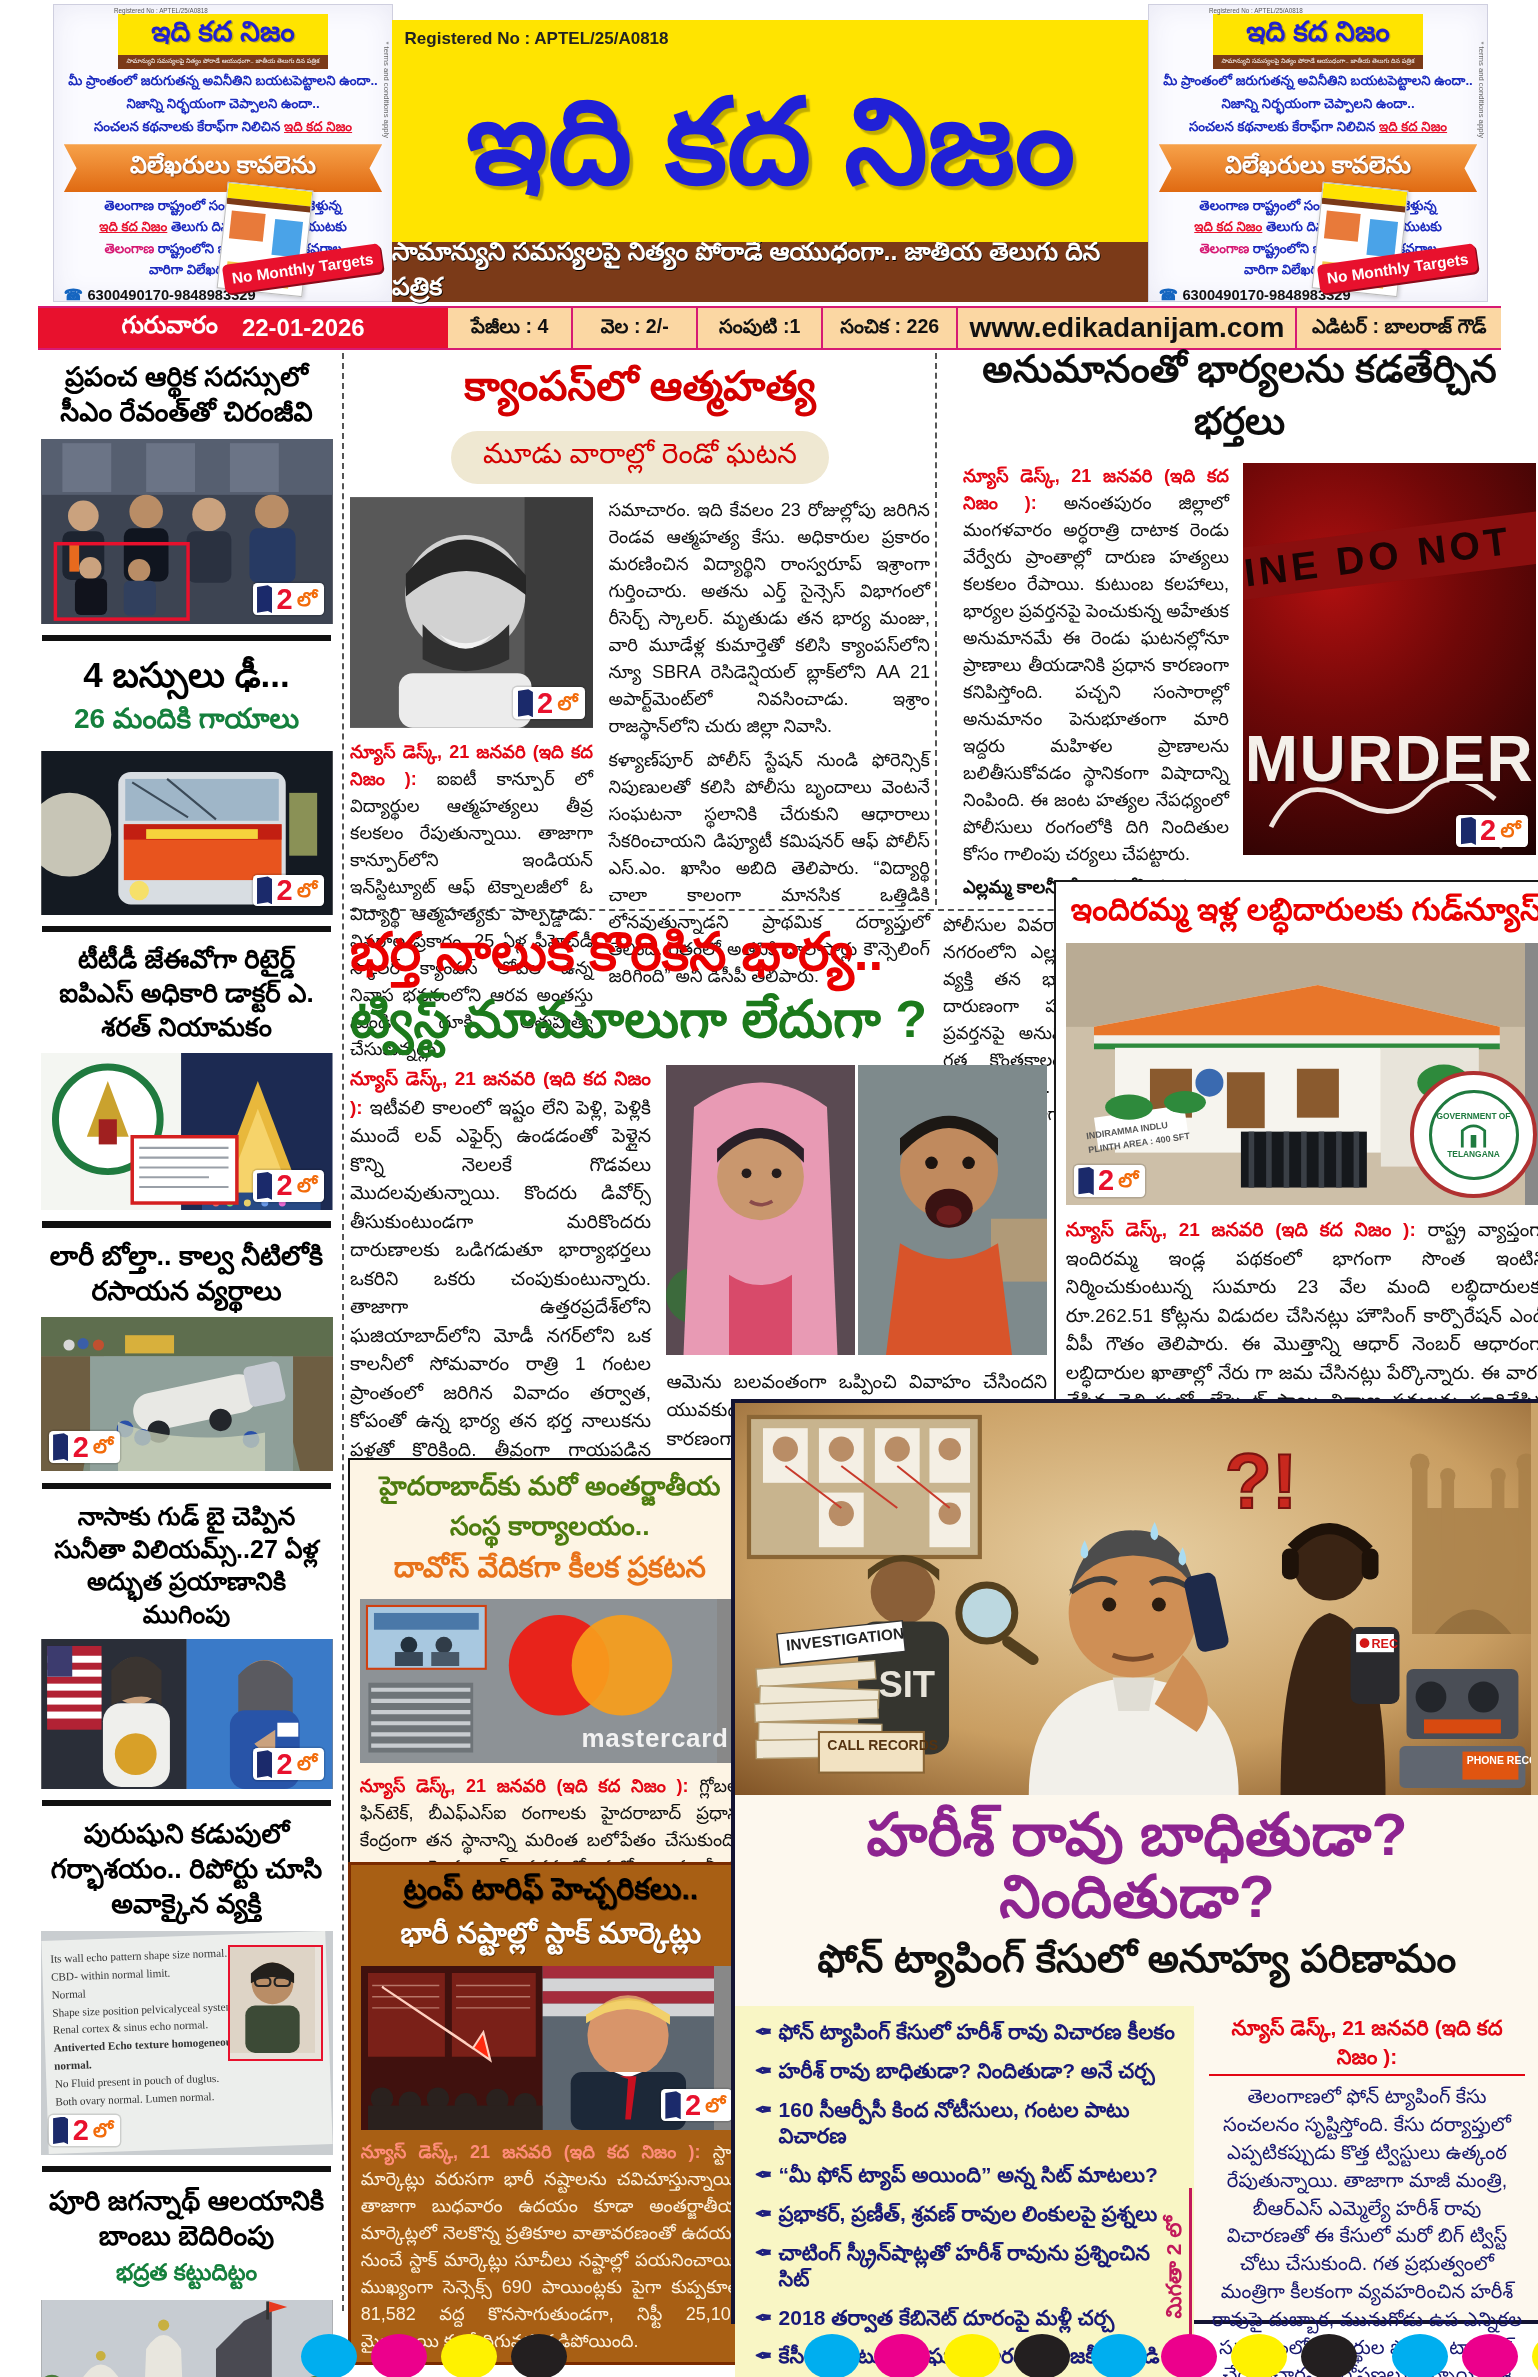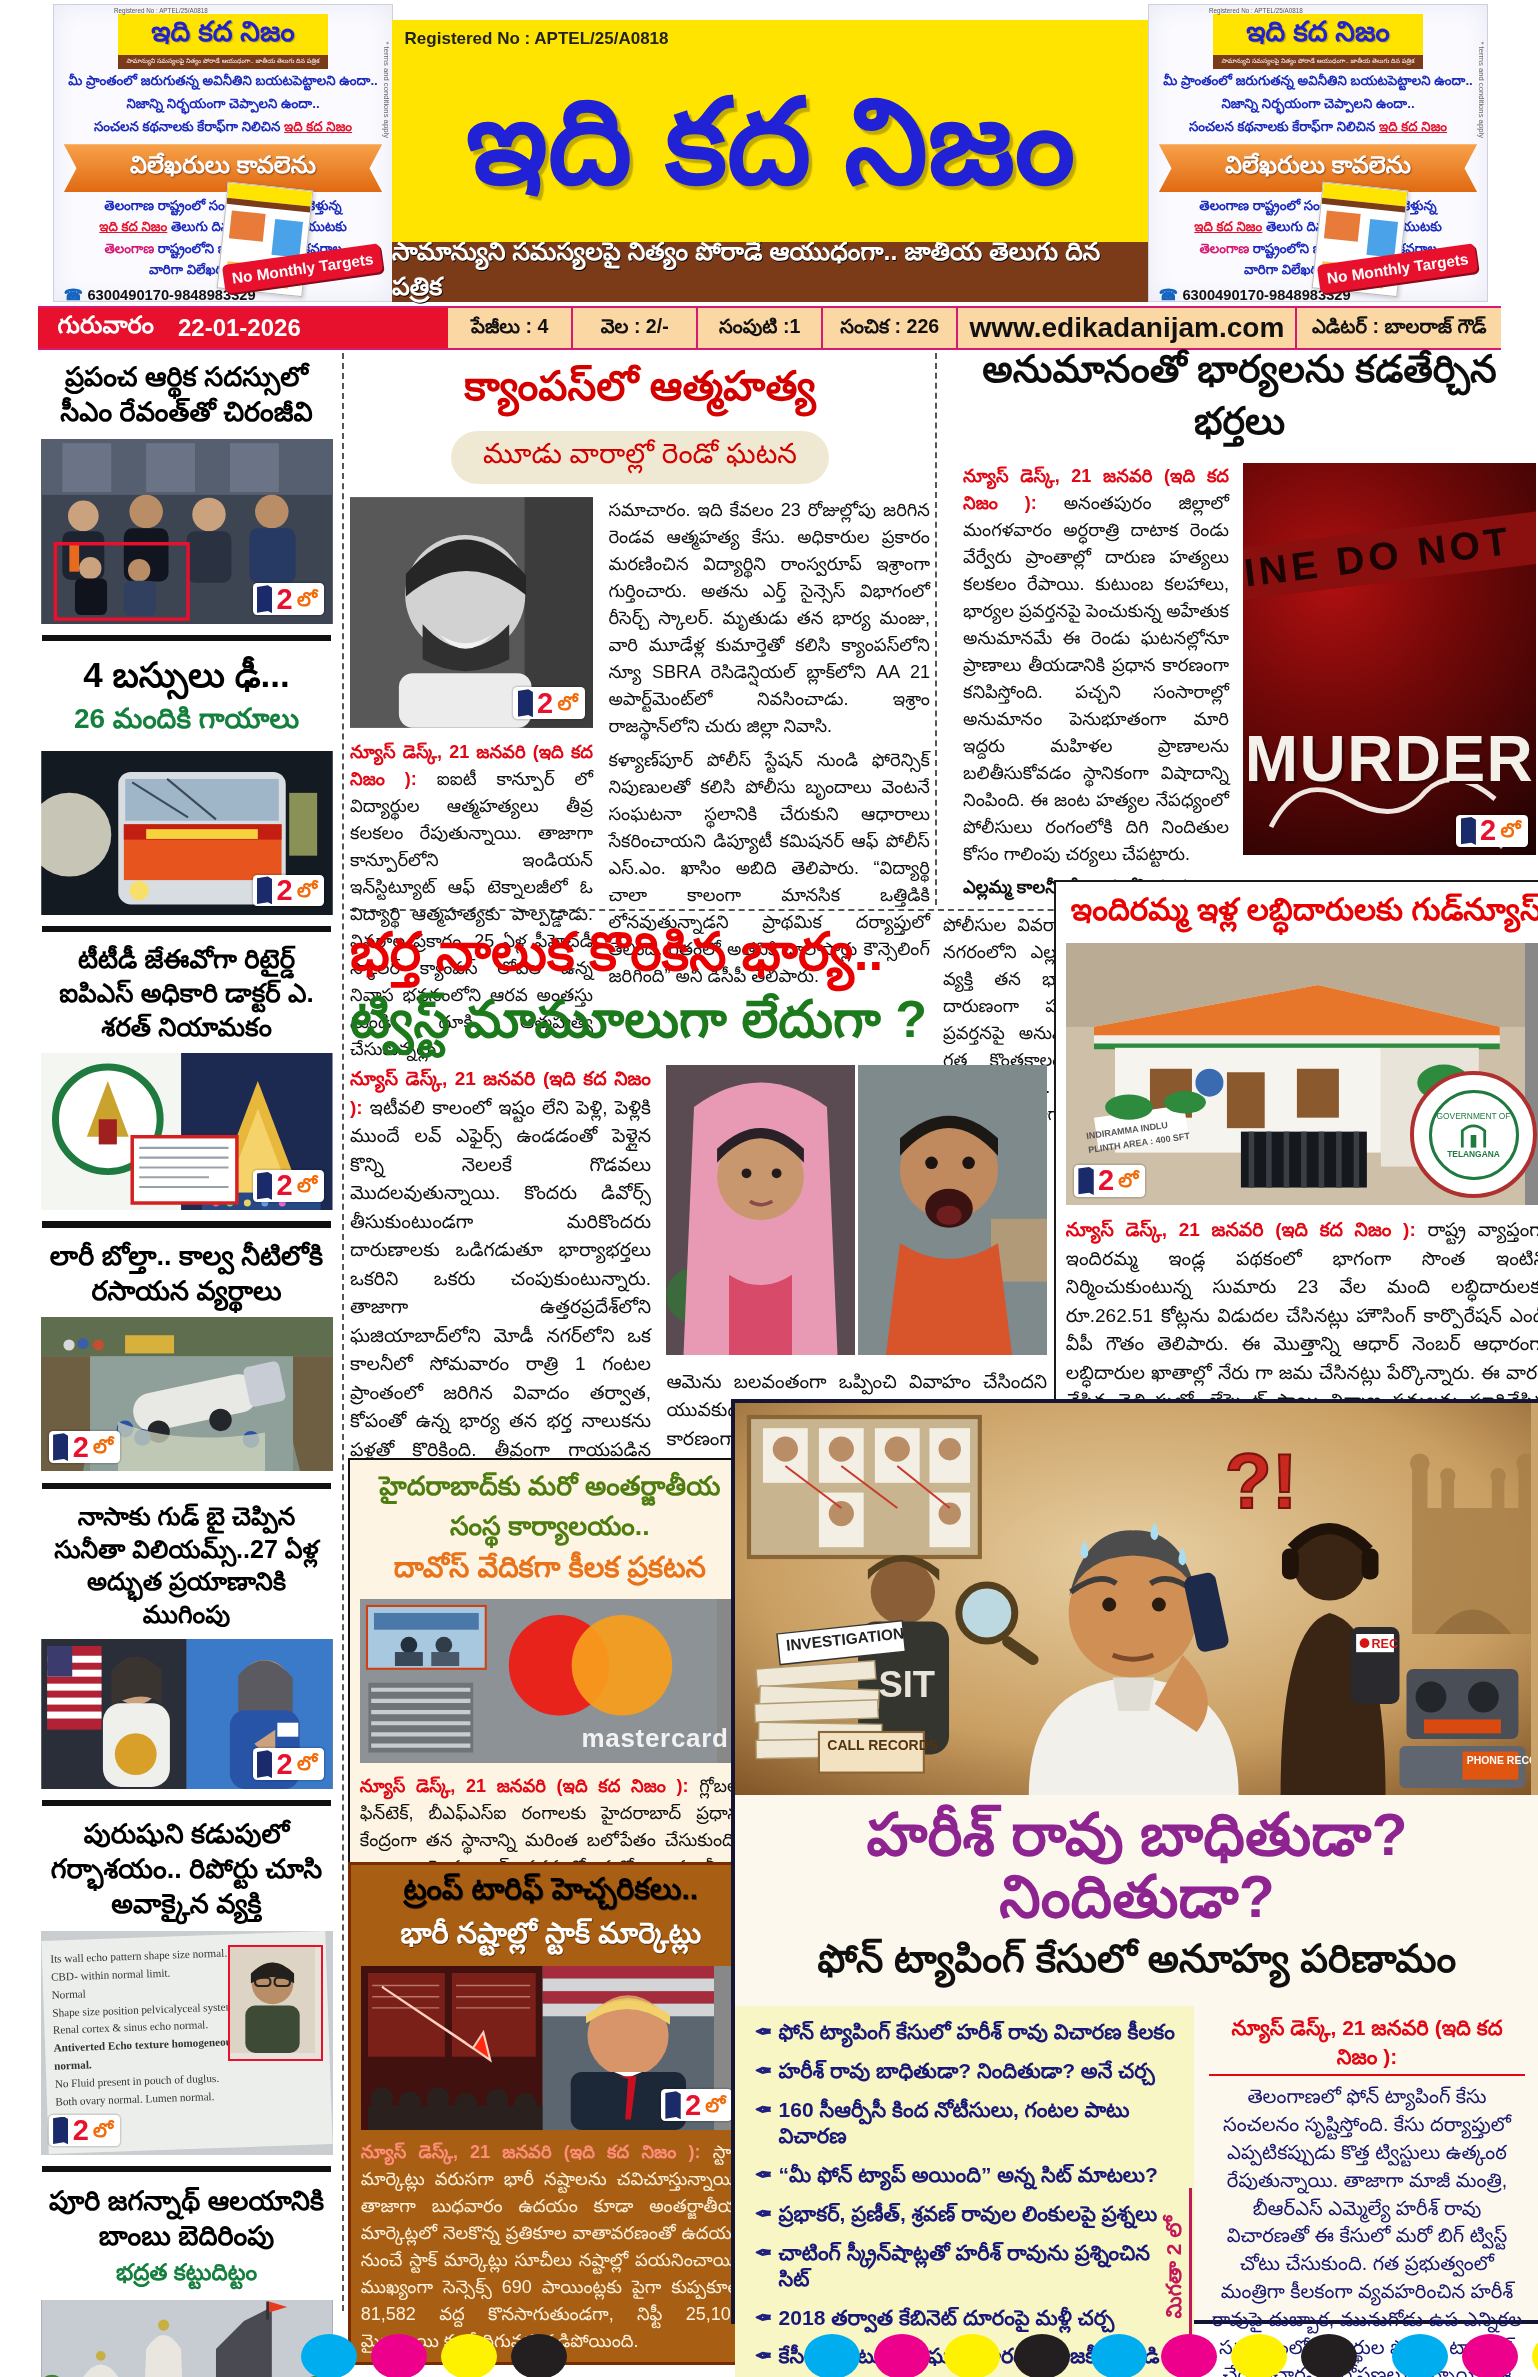--- a/index.html
+++ b/index.html
@@ -45,21 +45,21 @@
   .mast-reg{position:absolute;left:12.6px;top:9.8px;font-size:17px;color:#222;font-weight:bold;}
   .mast-title{position:absolute;left:0;right:0;top:62px;text-align:center;color:#2121d6;
     font-size:119px;font-weight:900;line-height:1;text-shadow:3.5px 4.2px 1.4px #00000040;}
   .mast-strip{height:60px;background:#7b3a18;color:#fff;display:flex;align-items:center;justify-content:center;
     font-size:25px;font-weight:bold;text-shadow:0.7px 0.7px 0 #000;}
 
   
   .datebar{left:38px;top:306px;width:1463px;height:40px;background:#fbd7a3;display:flex;align-items:stretch;
     border-top:2.1px solid #d61a74;border-bottom:2.1px solid #d61a74;}
   .db-red{background:#e8112d;color:#fff;font-weight:900;font-size:24px;display:flex;align-items:center;
-    gap:24px;padding:0 19.6px;width:371px;}
+    gap:24px;padding:0 19.6px;width:371px;justify-content:center;}
   .db-item{display:flex;align-items:center;justify-content:center;color:#111;font-weight:900;
     font-size:19.6px;border-right:2.1px solid #d61a74;padding:0 11.2px;}
   .db-site{font-size:28px;}
   .db-item:last-child{border-right:none;}
 
   
   .ph{position:relative;overflow:hidden;background:#888;}
   .b2lo{position:absolute;display:flex;align-items:center;gap:4.2px;background:#fff;border-radius:4.2px;
     padding:1.4px 7px 1.4px 4.2px;box-shadow:0 0 0 1.4px #00000022;}
   .b2lo .book{width:15.4px;height:28px;background:#1b2a6b;clip-path:polygon(0 6%,70% 0,100% 10%,100% 100%,70% 92%,0 98%);}
@@ -609,21 +609,21 @@
             <rect x="570" y="256" width="80" height="16" fill="#cfc9bc"></rect>
             <rect x="580" y="272" width="80" height="16" fill="#c2bcae"></rect>
           </g>
       </svg>
       <div style="position:absolute;left:21px;bottom:55px;transform:rotate(-8deg);font-weight:bold;color:#555;font-size:9px;line-height:1.5;">
         <div>INDIRAMMA INDLU</div>
         <div>PLINTH AREA : 400 SFT</div>
       </div>
       <div style="position:absolute;right:9.8px;bottom:7px;width:119px;height:119px;background:#fff;border-radius:50%;border:4.2px solid #b03030;display:flex;flex-direction:column;align-items:center;justify-content:center;text-align:center;">
         <div style="width:84px;height:84px;border:3.5px solid #1f7a3f;border-radius:50%;display:flex;flex-direction:column;align-items:center;justify-content:center;">
-          <div style="font-size:8.4px;font-weight:normal;color:#1f7a3f;">GOVERNMENT OF</div>
+          <div style="font-size:8.4px;font-weight:bold;color:#1f7a3f;">GOVERNMENT OF</div>
           <svg width="31" height="28" viewBox="0 0 44 40">
               <path d="M6 38 L6 14 Q22 0 38 14 L38 38" fill="none" stroke="#1f7a3f" stroke-width="4"></path>
               <rect x="18" y="20" width="8" height="18" fill="#1f7a3f"></rect>
             </svg>
           <div style="font-size:8.4px;font-weight:bold;color:#1f7a3f;">TELANGANA</div>
         </div>
       </div>
       <div class="b2lo bl">
           <span class="book"></span>
           <span class="n">2</span>

